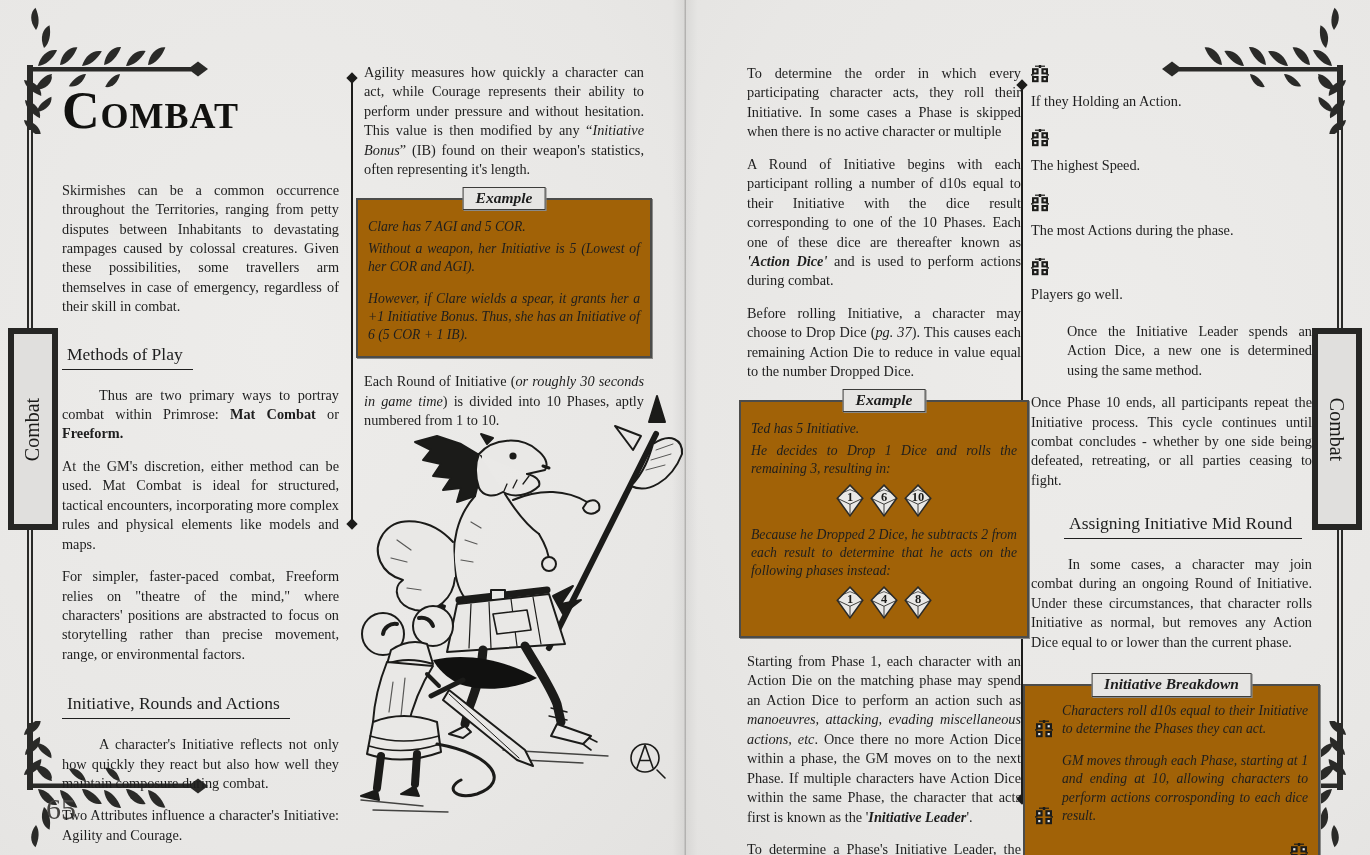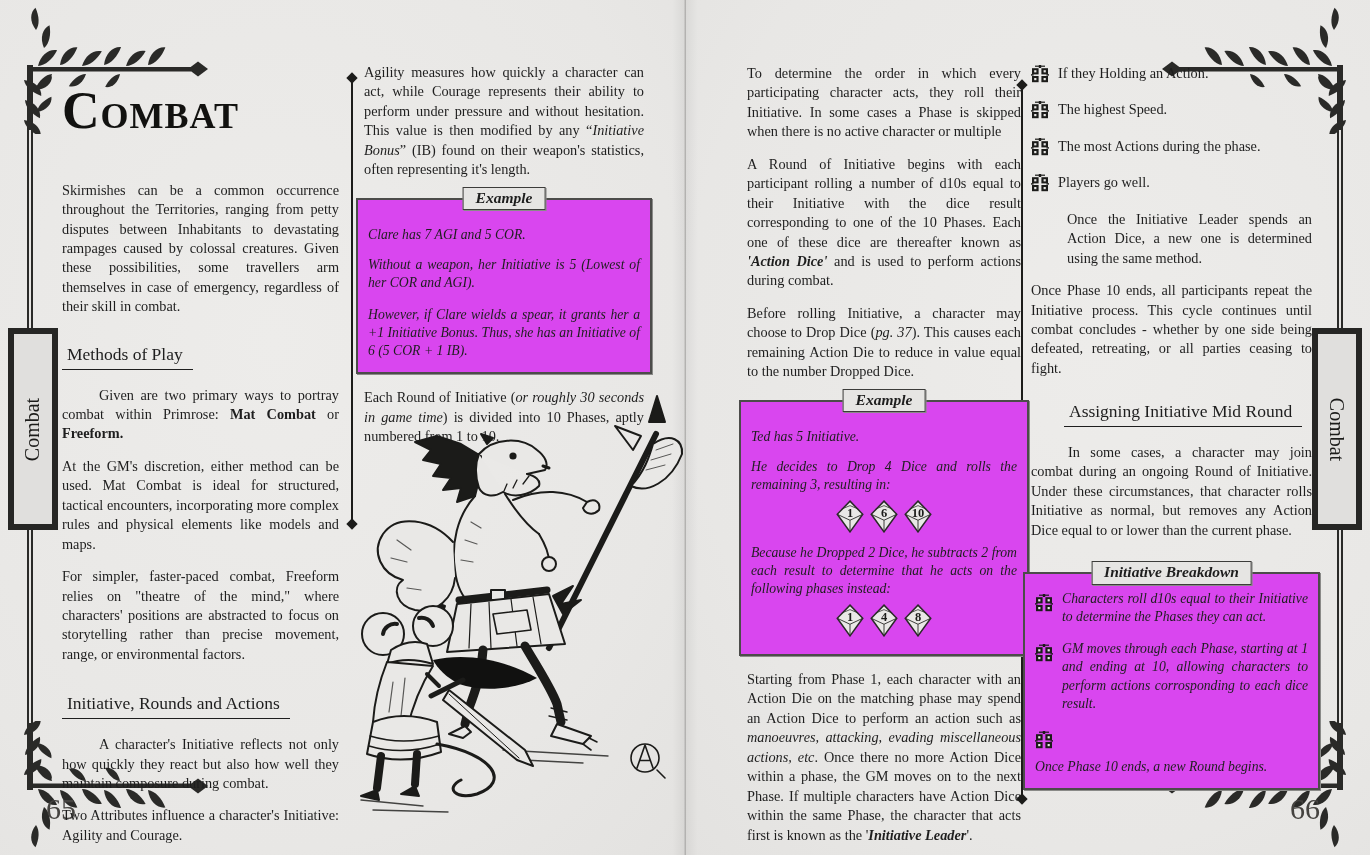--- a/index.html
+++ b/index.html
@@ -34,39 +34,39 @@
   .heading span{display:inline-block;border-bottom:1.6px solid #1e1e1e;padding:0 10px 2px 5px;}
 
   
   .vdiv{position:absolute;width:1.6px;background:#1c1c1a;}
   #l-div{left:351px;top:78px;height:446px;}
   #r-div{left:1021px;top:85px;height:714px;}
   .vdiv::before,.vdiv::after{content:"";position:absolute;left:-3.2px;width:8px;height:8px;background:#1c1c1a;transform:rotate(45deg);}
   .vdiv::before{top:-4px;} .vdiv::after{bottom:-4px;}
 
   
-  .exbox{position:relative;border:2px solid #4c4c4a;background:#d946ef;
+  .exbox{position:relative;border:2px solid #4c4c4a;background:#a16207;
     box-shadow:1px 1px 0 #8a8a88;padding:14px 10px 8px 10px;margin:18px -8px 14px -8px;
     font-style:italic;font-size:13.7px;line-height:1.32;}
   .exbox .label{position:absolute;top:-13px;left:50%;transform:translateX(-50%);
     background:#e6e5e3;border:1.6px solid #3c3c3a;padding:0 12px 1px 12px;
     font-weight:bold;font-style:italic;font-size:15.5px;white-space:nowrap;box-shadow:1px 1px 0 #8a8a88;}
-  .exbox p{margin:12px 0 4px 0;}
+  .exbox p{margin:4px 0 4px 0;}
   .exbox p.gap{margin-top:14px;}
 
   .dice-row{display:flex;justify-content:center;gap:4px;margin:6px 0 10px 0;}
   .die{position:relative;width:30px;height:32px;}
   .die svg{position:absolute;inset:0;}
   .die .num{position:absolute;left:0;top:5px;width:100%;text-align:center;
     font-size:12.5px;font-weight:bold;font-style:normal;color:#1c1c1a;}
 
   
-  .orn-li{display:flex;align-items:flex-start;gap:9px;margin:0 0 17px 0;text-align:right;}
+  .orn-li{display:flex;align-items:flex-start;gap:9px;margin:0 0 17px 0;text-align:right;flex-direction:column;}
   .orn-li .orn{flex:0 0 18px;margin-top:1px;}
-  .bd-li{display:flex;align-items:flex-start;gap:9px;margin:0 0 14px 0;text-align:justify;}
+  .bd-li{display:flex;align-items:flex-end;gap:9px;margin:0 0 14px 0;text-align:justify;}
   .bd-li .orn{flex:0 0 18px;margin-top:4px;}
 
   
   .rail{position:absolute;width:6px;background:linear-gradient(90deg,#2a2a28 0 2px,#e6e5e3 2px 4px,#2a2a28 4px 6px);}
   #rail-lt{left:27px;top:130px;height:198px;}
   #rail-lb{left:27px;top:530px;height:193px;}
   #rail-rt{left:1337px;top:130px;height:198px;}
   #rail-rb{left:1337px;top:530px;height:193px;}
 
   .tab{position:absolute;top:328px;width:50px;height:202px;border:6px solid #262624;
@@ -175,21 +175,21 @@
 
 <div class="vdiv" id="l-div"></div>
 <div class="vdiv" id="r-div"></div>
 
 <div class="col" id="l-col1">
   <div class="title">
     <span class="big">C</span><span class="small">ombat</span>
   </div>
   <p>Skirmishes can be a common occurrence throughout the Territories, ranging from petty disputes between Inhabitants to devastating rampages caused by colossal creatures. Given these possibilities, some travellers arm themselves in case of emergency, regardless of their skill in combat.</p>
   <div class="heading"><span>Methods of Play</span></div>
-  <p class="indent"><span>Given are two primary ways to portray combat within Primrose: </span><b>Mat Combat</b><span> or </span><b>Freeform.</b></p>
+  <p class="indent"><span>Thus are two primary ways to portray combat within Primrose: </span><b>Mat Combat</b><span> or </span><b>Freeform.</b></p>
   <p>At the GM's discretion, either method can be used. Mat Combat is ideal for structured, tactical encounters, incorporating more complex rules and physical elements like models and maps.</p>
   <p>For simpler, faster-paced combat, Freeform relies on "theatre of the mind," where characters' positions are abstracted to focus on storytelling rather than precise movement, range, or environmental factors.</p>
   <div class="heading" style="margin-top:28px;"><span>Initiative, Rounds and Actions</span></div>
   <p class="indent">A character's Initiative reflects not only how quickly they react but also how well they maintain composure during combat.</p>
   <p>Two Attributes influence a character's Initiative: Agility and Courage.</p>
 </div>
 
 <div class="col" id="l-col2">
   <p><span>Agility measures how quickly a character can act, while Courage represents their ability to perform under pressure and without hesitation. This value is then modified by any “</span><i>Initiative Bonus</i><span>” (IB) found on their weapon's statistics, often representing it's length.</span></p>
   <div class="exbox">
@@ -289,21 +289,21 @@
 </svg>
 
 <div class="col" id="r-col1">
   <p>To determine the order in which every participating character acts, they roll their Initiative. In some cases a Phase is skipped when there is no active character or multiple</p>
   <p><span>A Round of Initiative begins with each participant rolling a number of d10s equal to their Initiative with the dice result corresponding to one of the 10 Phases. Each one of these dice are thereafter known as </span><span class="bi">'Action Dice'</span><span> and is used to perform actions during combat.</span></p>
   <p><span>Before rolling Initiative, a character may choose to Drop Dice (</span><i>pg. 37</i><span>). This causes each remaining Action Die to reduce in value equal to the number Dropped Dice.</span></p>
 
   <div class="exbox">
     <div class="label">Example</div>
     <p>Ted has 5 Initiative.</p>
-    <p>He decides to Drop 4 Dice and rolls the remaining 3, resulting in:</p>
+    <p>He decides to Drop 1 Dice and rolls the remaining 3, resulting in:</p>
     <div class="dice-row">
       <span class="die">
           <svg viewBox="0 0 40 44">
             <use href="#d10"></use>
           </svg>
           <span class="num">1</span>
         </span>
       <span class="die">
           <svg viewBox="0 0 40 44">
             <use href="#d10"></use>

